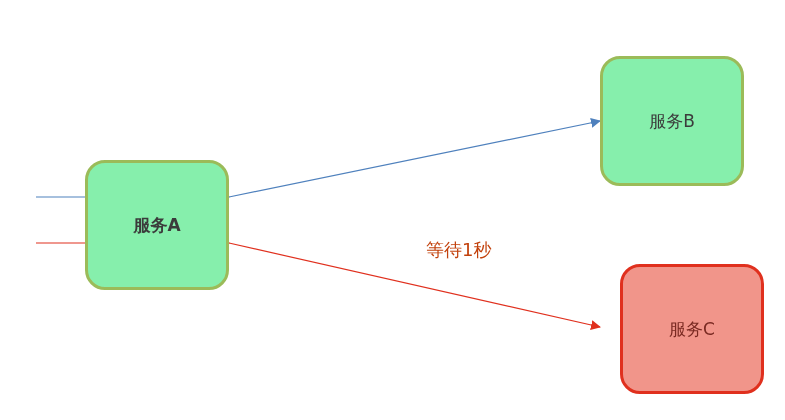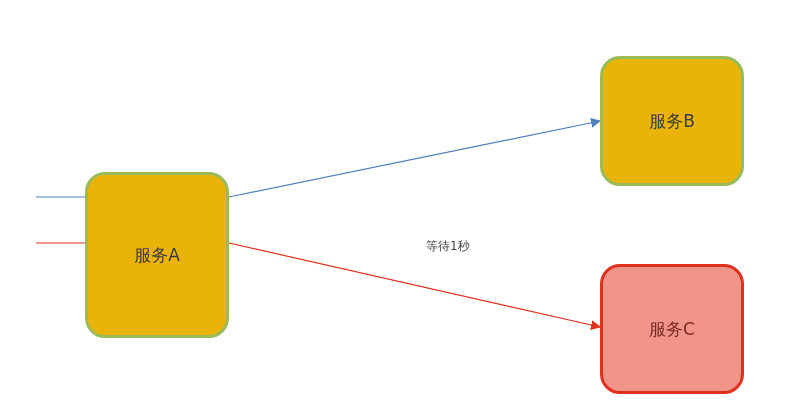--- a/index.html
+++ b/index.html
@@ -23,38 +23,39 @@
     .node {
       position: absolute;
       box-sizing: border-box;
       border-radius: 20px;
       display: flex;
       align-items: center;
       justify-content: center;
       font-size: 17px;
     }
     .node-green {
-      background: #eab308;
+      background: #86efac;
       border: 3px solid #9bbb59;
       color: #3b3b3b;
     }
     .node-red {
       background: #f1958a;
       border: 3px solid #e0301e;
       color: #7a2a22;
+      margin-left: 20px;
     }
-    #node-a { left: 85px; top: 172px; width: 144px; height: 166px; }
+    #node-a { left: 85px; top: 160px; width: 144px; height: 130px; font-weight: bold; }
     #node-b { left: 600px; top: 56px; width: 144px; height: 130px; }
     #node-c { left: 600px; top: 264px; width: 144px; height: 130px; }
     .edge-label {
       position: absolute;
       left: 426px;
       top: 238px;
-      font-size: 12px;
-      color: #404040;
+      font-size: 18px;
+      color: #c2410c;
     }
     .watermark {
       position: absolute;
       left: 465px;
       top: 378px;
       font-size: 19px;
       color: #ffffff;
       text-shadow: 0 0 1px #555, 0 0 2px #555, 1px 1px 0 #888;
       letter-spacing: 0.5px;
       white-space: nowrap;

